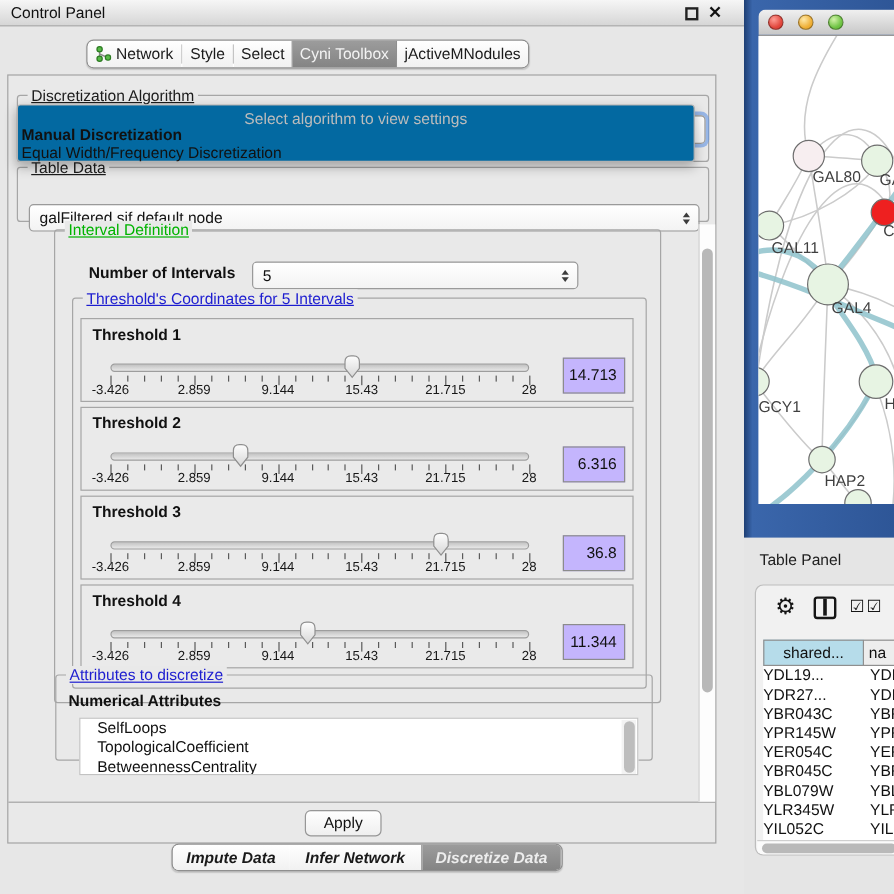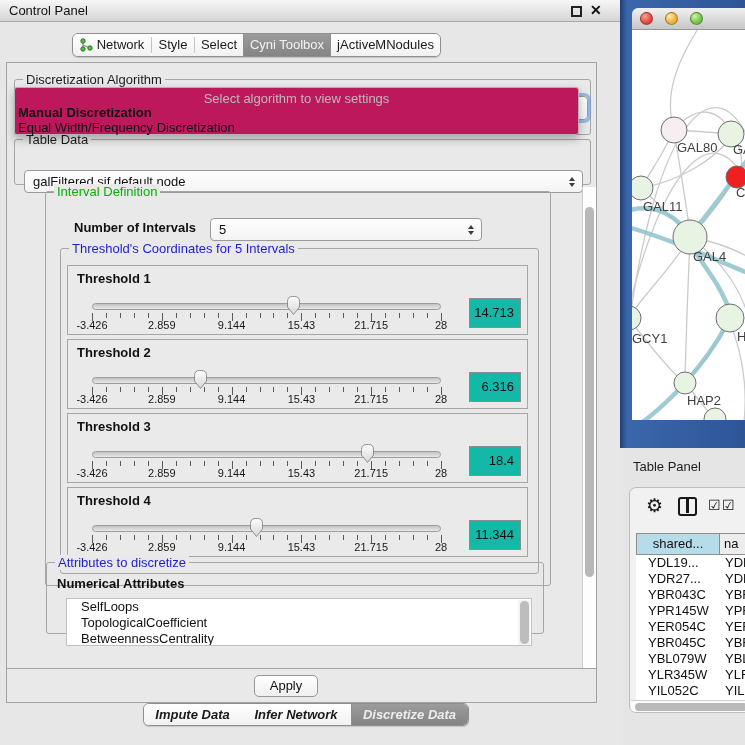--- a/index.html
+++ b/index.html
@@ -25,50 +25,50 @@
   .seg.dark { background:linear-gradient(#9c9c9c,#848484); color:#f3f3f3;
     border-left:1px solid #8f8f8f; border-right:1px solid #8f8f8f; }
   .seg.first { display:flex; align-items:center; justify-content:center; gap:4px; }
 
   
   #content { position:absolute; left:6px; top:62px; width:591px; height:641px;
     border:1px solid #a3a3a3; background:#e9e9e9; }
 
   .group { position:absolute; border:1px solid #a6a6a6; border-radius:3px; }
   .gtitle { position:absolute; top:-8px; left:8px; background:#e9e9e9; padding:0 3px;
-    font-size:13px; white-space:nowrap; }
+    font-size:13px; white-space:nowrap;text-decoration:underline; }
   .gtitle.green { color:#00b400; } .gtitle.blue { color:#1d1dd0; } .gtitle.dark { color:#1c1c1c; }
 
   .combo { position:absolute; background:linear-gradient(#ffffff,#f3f3f3); border:1px solid #9a9a9a;
     border-radius:4px; font-size:13px; line-height:21px; padding-left:8px; }
   .focus-ring { box-shadow:0 0 0 3px rgba(98,150,230,.6); }
   .spinner { position:absolute; right:7px; top:50%; transform:translateY(-50%);
     display:flex; flex-direction:column; gap:2px; }
   .tri-up { width:0; height:0; border-left:3.5px solid transparent; border-right:3.5px solid transparent;
     border-bottom:4.5px solid #3c3c3c; }
   .tri-down { width:0; height:0; border-left:3.5px solid transparent; border-right:3.5px solid transparent;
     border-top:4.5px solid #3c3c3c; }
 
   
   #algo-popup { position:absolute; left:7px; top:24px; width:565px; height:48px; z-index:40;
-    background:#be185d; border:1px solid #b2b2b2; border-radius:3px;
+    background:#0369a1; border:1px solid #b2b2b2; border-radius:3px;
     box-shadow:0 4px 10px rgba(0,0,0,.30); font-size:13px; }
   #algo-placeholder { position:absolute; left:0; right:0; top:3px; text-align:center; color:#bcbcbc; }
   .algo-item { position:absolute; left:3px; white-space:nowrap; }
 
   
   .thr-panel { position:absolute; left:6px; width:461px; height:70px;
     border:1px solid #a6a6a6; background:#eaeaea; }
   .thr-label { position:absolute; left:9px; top:5px; font-size:13px; font-weight:bold; }
   .thr-track { position:absolute; left:24px; top:37px; width:349px; height:7px;
     background:linear-gradient(#c3c3c3,#e8e8e8); border:1px solid #9d9d9d; border-radius:4px; }
   .thr-thumb { position:absolute; top:29px; }
   .tick { position:absolute; width:1px; background:#5a5a5a; }
   .tick-label { position:absolute; top:53px; font-size:11px; color:#171717; transform:translateX(-50%); white-space:nowrap; }
-  .thr-value { position:absolute; left:401px; top:32px; width:52px; height:30px; background:#14b8a6;
+  .thr-value { position:absolute; left:401px; top:32px; width:52px; height:30px; background:#c4b5fd;
     border:1px solid #8c8c8c; font-size:13px; text-align:right; line-height:28px; padding-right:6px; }
 
   
   #attr-list { position:absolute; left:19px; top:35px; width:466px; height:48px;
     background:#fff; border:1px solid #c2c2c2; overflow:hidden; }
   .attr-item { font-size:13px; line-height:16px; padding-left:14px; white-space:nowrap; }
   #attr-sb { position:absolute; right:1px; top:1px; width:12px; height:46px; background:#f3f3f3; }
   #attr-sb-thumb { position:absolute; right:1px; top:1px; width:9px; height:43px; background:#bdbdbd; border-radius:5px; }
 
   
@@ -110,21 +110,21 @@
     border:2.5px solid #161616; border-radius:3px; }
   #columns-icon::after { content:""; position:absolute; left:6px; top:0; width:2.5px; height:14px; background:#161616; }
   .cb-icon { position:absolute; top:9px; font-size:14px; color:#161616; }
   #tp-table { position:absolute; left:6px; top:45px; width:160px; }
   #tp-headrow { display:flex; height:22px; }
   .tp-hcell { border:1px solid #8f8f8f; font-size:13px; text-align:center; line-height:20px; overflow:hidden; white-space:nowrap; }
   #tp-h1 { width:84px; background:#b6dcea; }
   #tp-h2 { width:76px; background:#ededed; border-left:none; text-align:left; padding-left:4px; }
   #tp-rows { position:relative; width:160px; height:145px; overflow:hidden; background:#fff; }
   .tp-row { display:flex; height:16px; }
-  .tp-c1 { width:84px; font-size:13px; padding-left:12px; white-space:nowrap; overflow:hidden; }
+  .tp-c1 { width:84px; font-size:13px; padding-left:0; white-space:nowrap; overflow:hidden; }
   .tp-c2 { width:76px; font-size:13px; padding-left:5px; white-space:nowrap; overflow:hidden; }
   #tp-hsb { position:absolute; left:1px; top:212px; width:128px; height:12px;
     background:#fbfbfb; border-top:1px solid #cfcfcf; }
   #tp-hsb-thumb { position:absolute; left:4px; top:2px; width:112px; height:8px; background:#b9b9b9; border-radius:4px; }
 </style>
 </head>
 <body>
 
 <svg width="0" height="0" style="position:absolute">
   <defs>
@@ -312,21 +312,21 @@
                 <div class="tick" style="left: 373px; top: 47px; height: 8px;"></div>
                 <div class="tick-label" style="left: 24px;">-3.426</div>
                 <div class="tick-label" style="left: 93.8px;">2.859</div>
                 <div class="tick-label" style="left: 163.6px;">9.144</div>
                 <div class="tick-label" style="left: 233.4px;">15.43</div>
                 <div class="tick-label" style="left: 303.2px;">21.715</div>
                 <div class="tick-label" style="left: 373px;">28</div>
                 <div class="thr-thumb" style="left: 291.204px;"><svg width="17" height="21" viewBox="0 0 17 21">
                     <path d="M2.5 6.5 Q2.5 1.5 7.5 1.5 L9.5 1.5 Q14.5 1.5 14.5 6.5 L14.5 12 L8.5 19.5 L2.5 12 Z" fill="url(#thumbgrad)" stroke="#8f8f8f"></path>
                   </svg></div>
-                <div class="thr-value">18.4</div>
+                <div class="thr-value">36.8</div>
               </div>
               <div class="thr-panel" style="top: 238px;">
                 <div class="thr-label">Threshold 4</div>
                 <div class="thr-track"></div>
                 <div class="tick" style="left: 24px; top: 47px; height: 8px;"></div>
                 <div class="tick" style="left: 37.96px; top: 47px; height: 5px;"></div>
                 <div class="tick" style="left: 51.92px; top: 47px; height: 5px;"></div>
                 <div class="tick" style="left: 65.88px; top: 47px; height: 5px;"></div>
                 <div class="tick" style="left: 79.84px; top: 47px; height: 5px;"></div>
                 <div class="tick" style="left: 93.8px; top: 47px; height: 8px;"></div>

